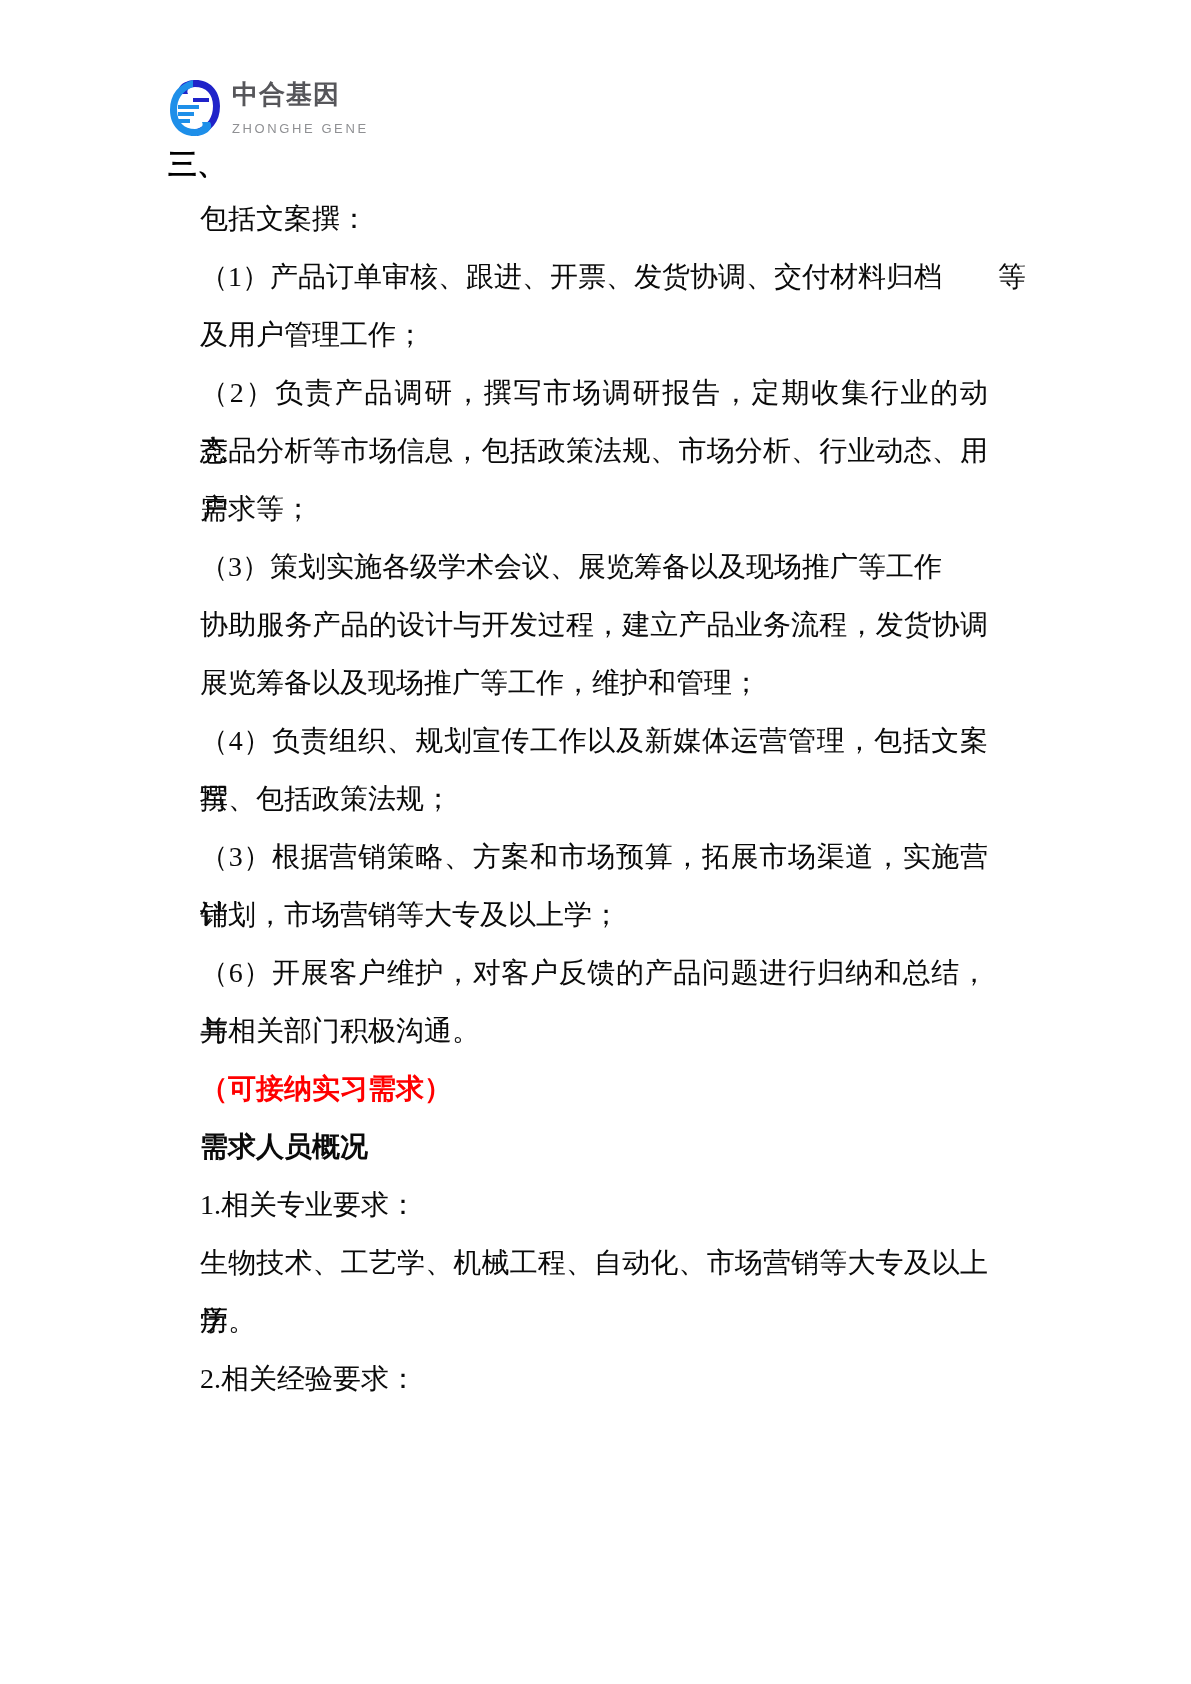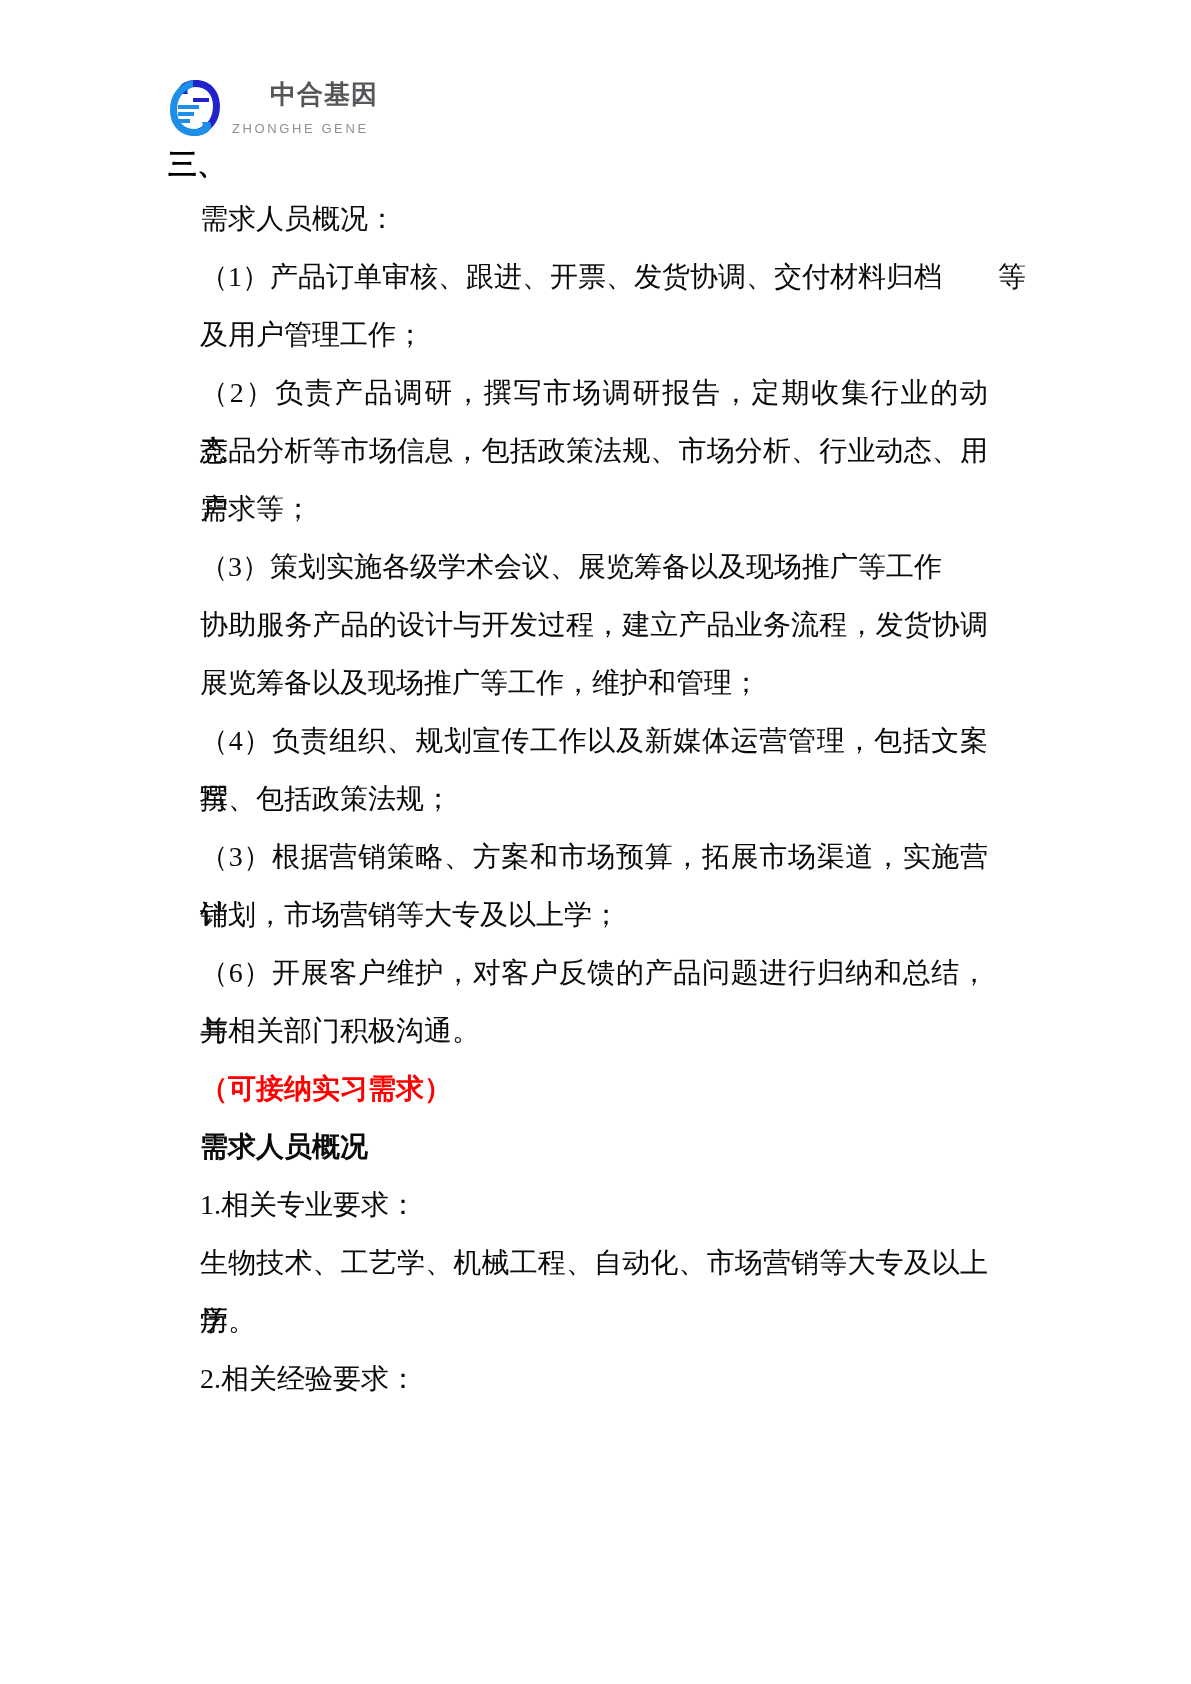--- a/index.html
+++ b/index.html
@@ -17,21 +17,21 @@
     position:absolute; left:168px; top:78px;
     display:flex; align-items:center; gap:10px;
   }
   .logo-icon svg { display:block; }
   .logo-name {
     display:flex; flex-direction:column; justify-content:center;
   }
   .logo-cn {
     font-family:"Liberation Sans", sans-serif;
     font-weight:bold; font-size:26px; line-height:1.05;
-    color:#56565a; letter-spacing:1px;margin-left:38px;
+    color:#56565a; letter-spacing:1px;
   }
   .logo-en {
     font-family:"Liberation Sans", sans-serif;
     font-size:13px; line-height:1; margin-top:14px;
     color:#8f9093; letter-spacing:2.6px;
   }
 
   
   .heading {
     position:absolute; left:168px; top:144px;
@@ -82,21 +82,21 @@
       <span class="logo-cn">中合基因</span>
       <span class="logo-en">ZHONGHE GENE</span>
     </span>
   </div>
 
   <div class="heading">
     <span class="heading-num">三、</span>
   </div>
 
   <div class="doc-body">
-    <div class="line">需求人员概况：</div>
+    <div class="line">包括文案撰：</div>
     <div class="line">（1）产品订单审核、跟进、开票、发货协调、交付材料归档　　等</div>
     <div class="line">及用户管理工作；</div>
     <div class="line j">（2）负责产品调研，撰写市场调研报告，定期收集行业的动态、</div>
     <div class="line j">竞品分析等市场信息，包括政策法规、市场分析、行业动态、用户</div>
     <div class="line">需求等；</div>
     <div class="line">（3）策划实施各级学术会议、展览筹备以及现场推广等工作</div>
     <div class="line j">协助服务产品的设计与开发过程，建立产品业务流程，发货协调</div>
     <div class="line">展览筹备以及现场推广等工作，维护和管理；</div>
     <div class="line j">（4）负责组织、规划宣传工作以及新媒体运营管理，包括文案撰</div>
     <div class="line">写、包括政策法规；</div>

